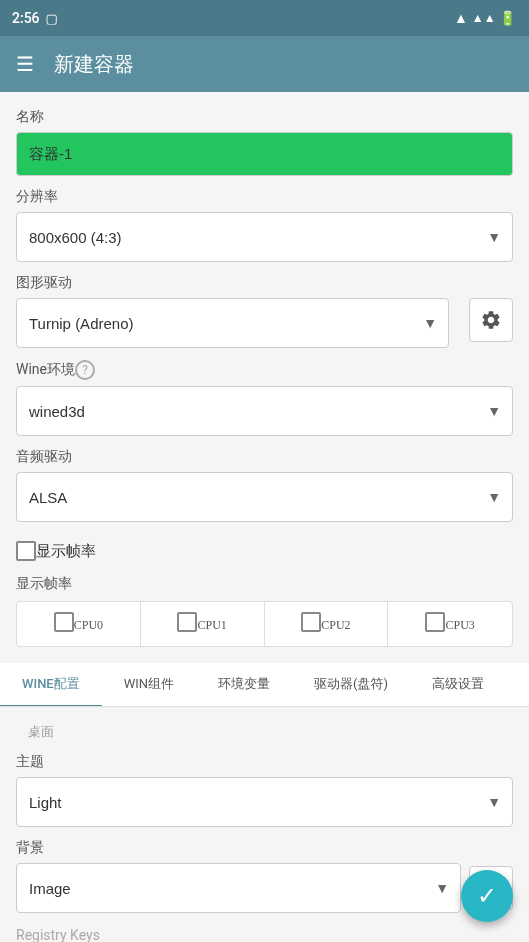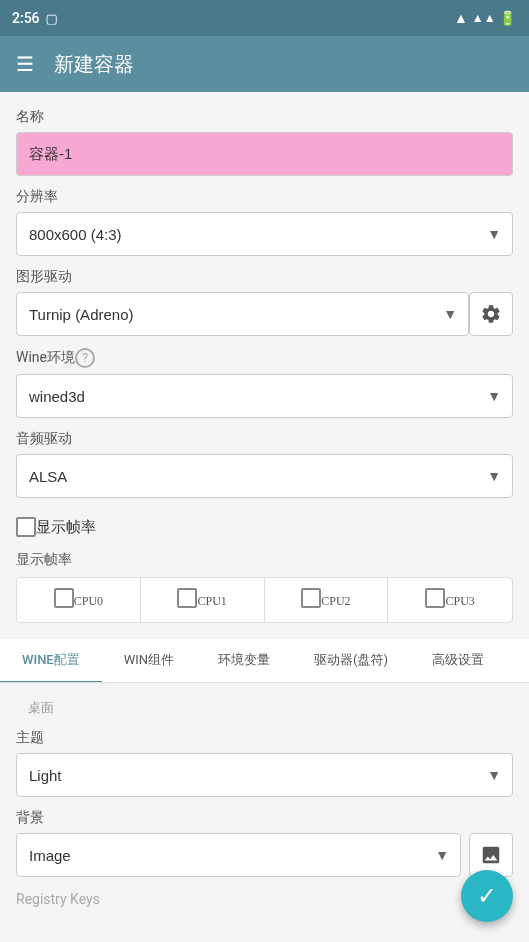--- a/index.html
+++ b/index.html
@@ -71,56 +71,56 @@
     }
     .field-label:first-child {
       margin-top: 0;
     }
 
     .text-input {
       width: 100%;
       height: 44px;
       border: 1px solid #ccc;
       border-radius: 4px;
-      background: #f9a8d4;
+      background: #22c55e;
       padding: 0 12px;
       font-size: 15px;
       color: #333;
       outline: none;
     }
 
     .select-wrapper {
       position: relative;
       display: flex;
       align-items: center;
     }
     .select-input {
       width: 100%;
-      height: 44px;
+      height: 50px;
       border: 1px solid #ccc;
       border-radius: 4px;
       background: white;
       padding: 0 12px;
       font-size: 15px;
       color: #333;
       appearance: none;
       outline: none;
       cursor: pointer;
     }
     .select-arrow {
       position: absolute;
       right: 12px;
       pointer-events: none;
       color: #666;
       font-size: 14px;
     }
 
     .graphics-row {
       display: flex;
-      gap: 0;
+      gap: 20px;
       align-items: stretch;
     }
     .graphics-select-wrapper {
       flex: 1;
       position: relative;
       display: flex;
       align-items: center;
     }
     .gear-btn {
       width: 44px;

